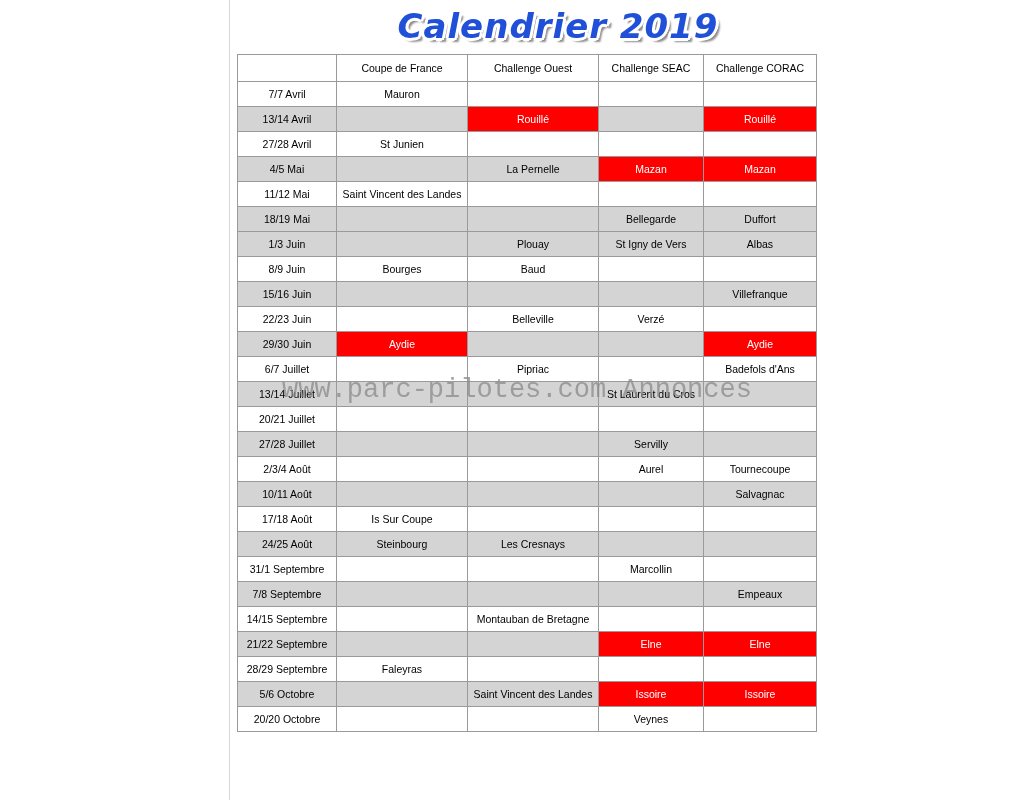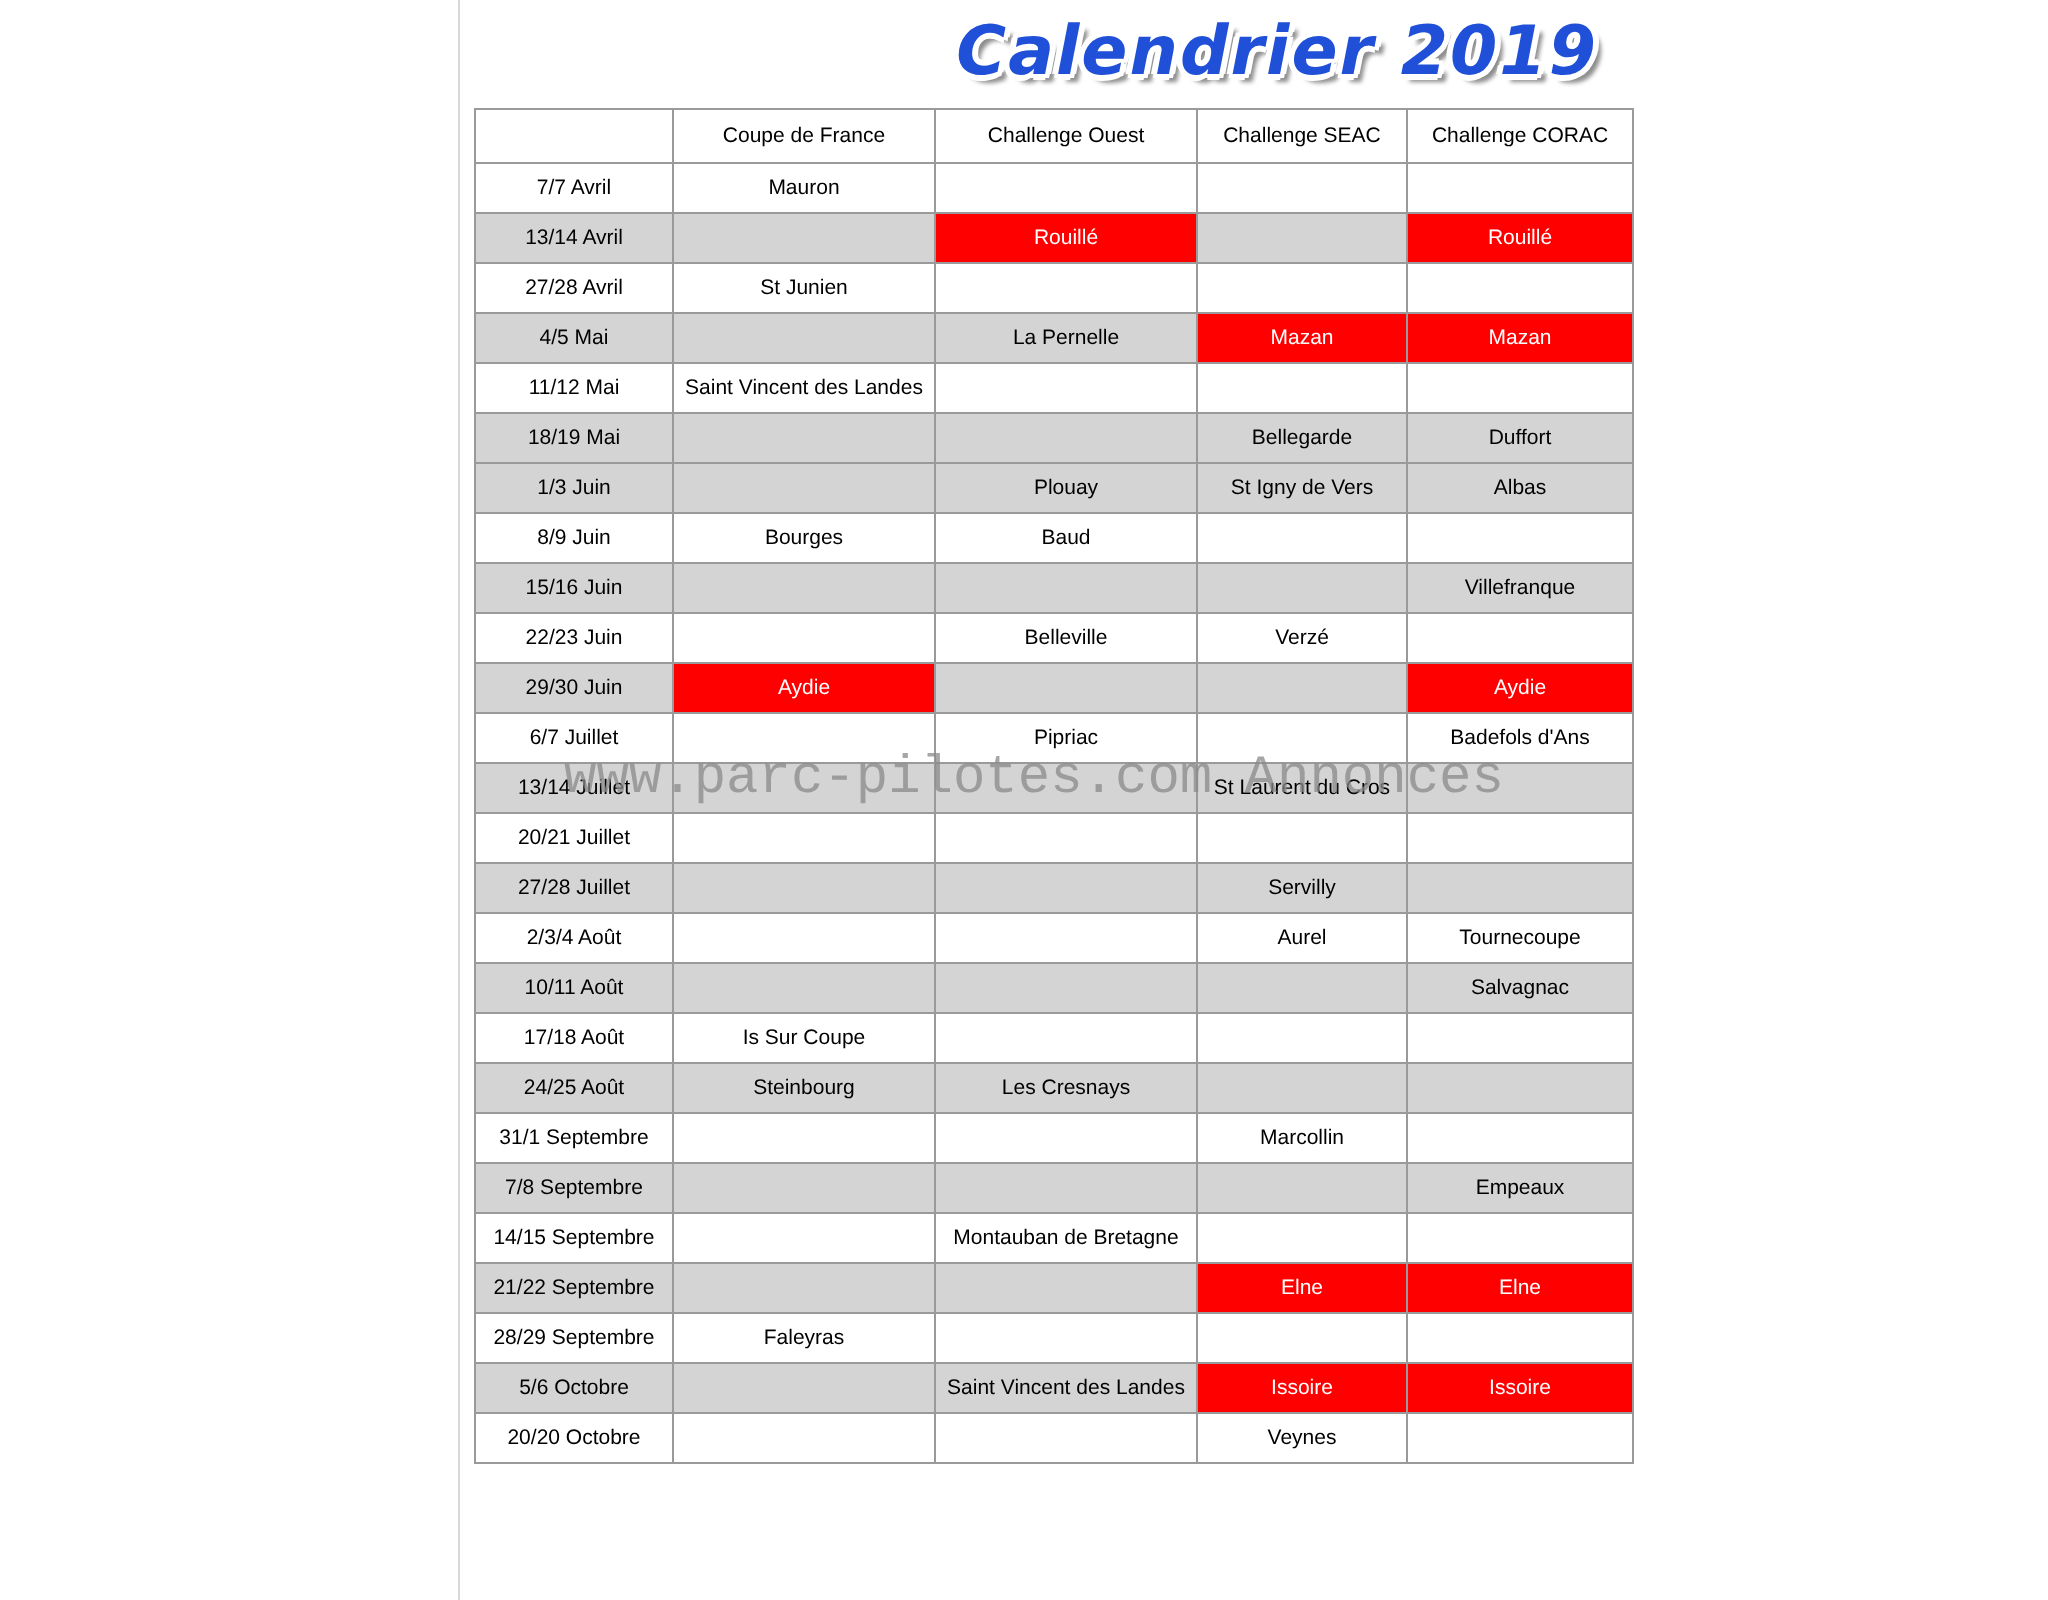--- a/index.html
+++ b/index.html
@@ -44,38 +44,39 @@
     left: 800px; top: 0;
     width: 224px; height: 800px;
     background: #ffffff;
   }
 
   .title {
     position: absolute;
     left: 229px;
     top: 6px;
     width: 570px;
-    text-align: right;
+    text-align: center;
     font-family: "DejaVu Sans", sans-serif;
     font-size: 34px;
     font-weight: bold;
     font-style: italic;
     letter-spacing: 1px;
     color: #2050d8;
     text-shadow:
       -2px -2px 0 #ffffff,
       2px -2px 0 #ffffff,
       -2px 2px 0 #ffffff,
       2px 2px 0 #ffffff,
       -3px 0 0 #ffffff,
       3px 0 0 #ffffff,
       0 -3px 0 #ffffff,
       0 3px 0 #ffffff,
       4px 4px 2px rgba(0,0,0,0.45);
     white-space: nowrap;
+    padding-left: 44px;
   }
 
   table.cal {
     position: absolute;
     left: 237px;
     top: 54px;
     border-collapse: collapse;
     font-size: 10.5px;
     color: #000000;
   }

